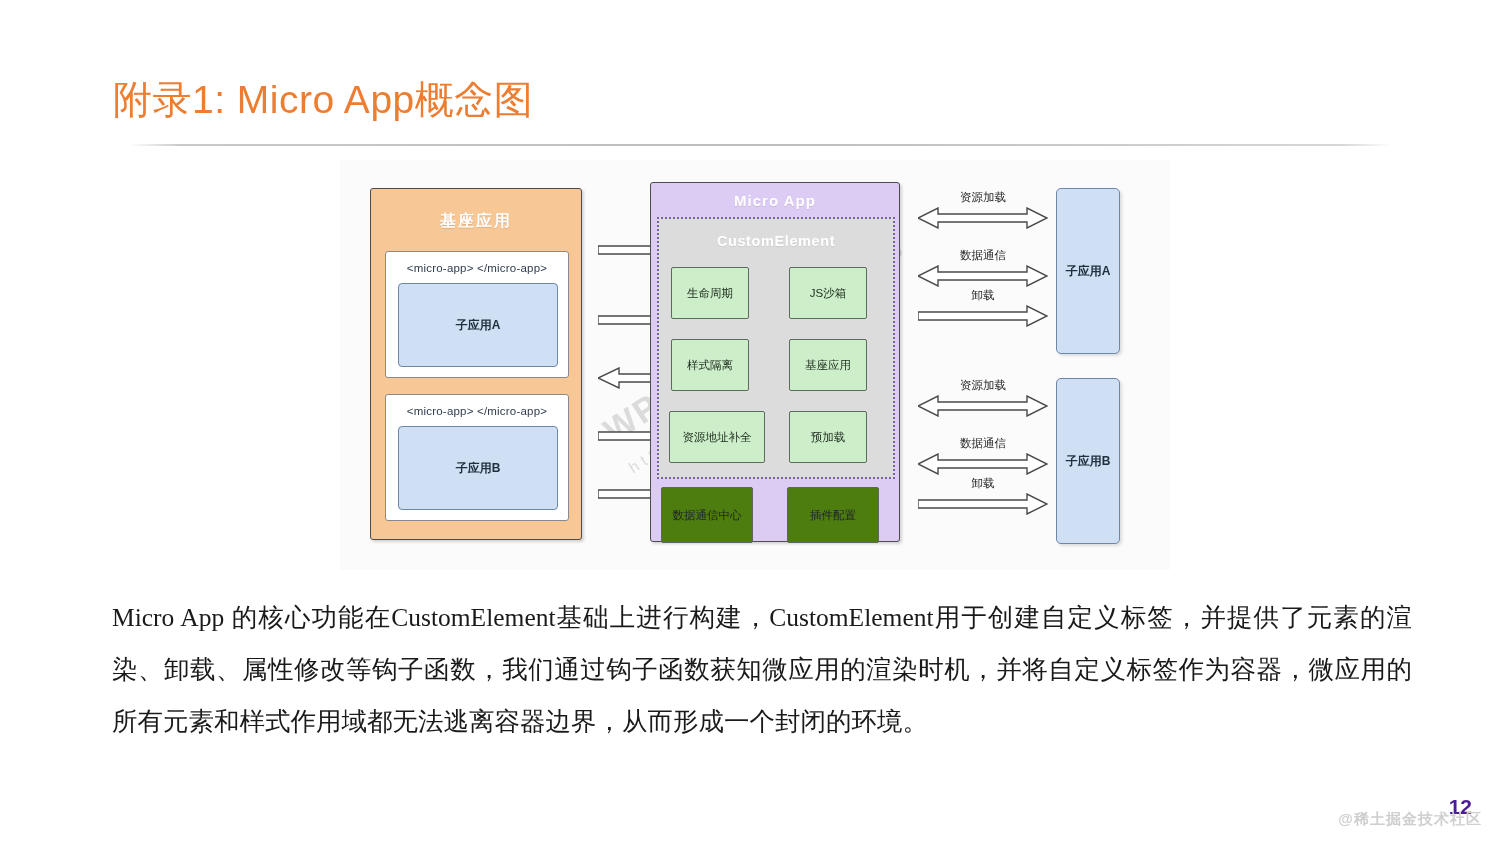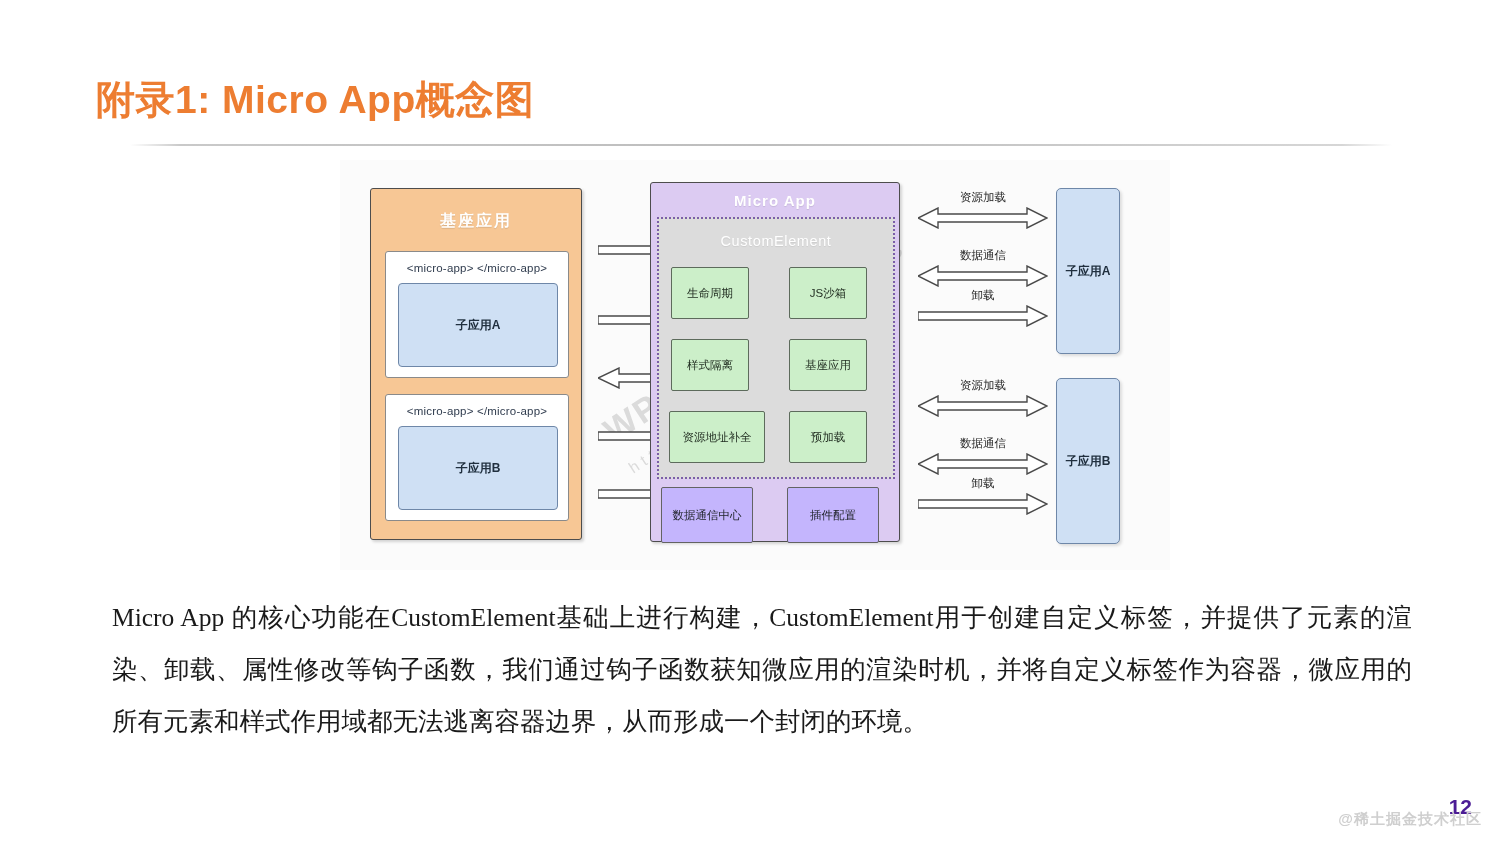--- a/index.html
+++ b/index.html
@@ -19,25 +19,25 @@
   
   .slide {
     position: absolute;
     inset: 0;
     background: #ffffff;
   }
 
   
   .title {
     position: absolute;
-    left: 96px;
+    left: 113px;
     top: 72px;
     font-size: 39px;
     line-height: 56px;
-    font-weight: 700;
+    font-weight: 400;
     letter-spacing: 0.5px;
     color: #ED7D31;
     white-space: nowrap;
   }
   .title-rule {
     position: absolute;
     left: 130px;
     top: 144px;
     width: 1262px;
     height: 2px;
@@ -182,21 +182,21 @@
     height: 262px;
     background: #DCDCDC;
     border: 2px dotted #7B5EA8;
     box-sizing: border-box;
   }
   .ce-title {
     position: absolute;
     left: 0; right: 0;
     top: 14px;
     font-size: 14.5px;
-    font-weight: 400;
+    font-weight: 700;
     color: #ffffff;
     letter-spacing: .6px;
     text-shadow: 0 1px 1px rgba(0,0,0,.08);
   }
   .feature {
     background: #CCEFC9;
     border: 1.4px solid #5d6b5c;
     border-radius: 2px;
     font-size: 11.5px;
     color: #1f2b1f;
@@ -205,21 +205,21 @@
   }
   .feature.col-l { left: 12px; }
   .feature.col-r { left: 130px; }
   .feature.row-1 { top: 48px; }
   .feature.row-2 { top: 120px; }
   .feature.row-3 { top: 192px; }
   .feature.wide { width: 96px; }
   .feature.col-l.wide { left: 10px; }
 
   .svc {
-    background: #c4b5fd;
+    background: #4d7c0f;
     border: 1.4px solid #636363;
     border-radius: 2px;
     font-size: 11.5px;
     color: #20242b;
     width: 92px;
     height: 56px;
     top: 304px;
   }
   .svc.col-l { left: 10px; }
   .svc.col-r { left: 136px; }

